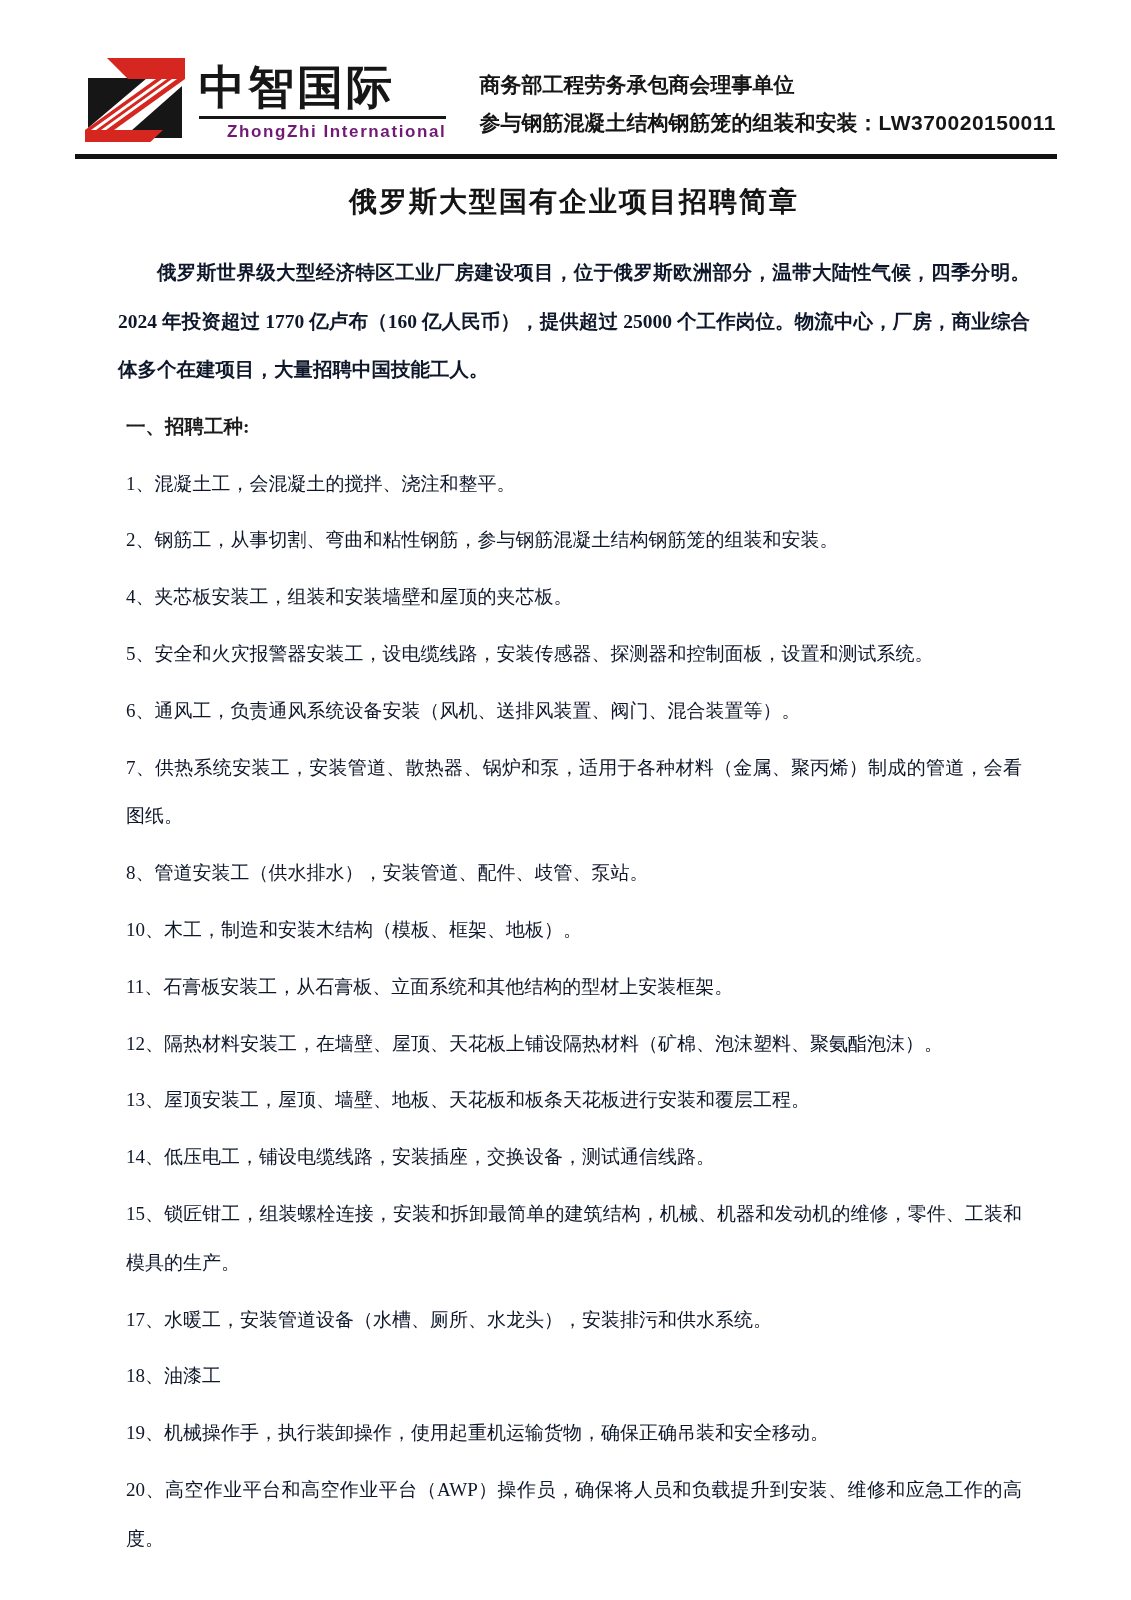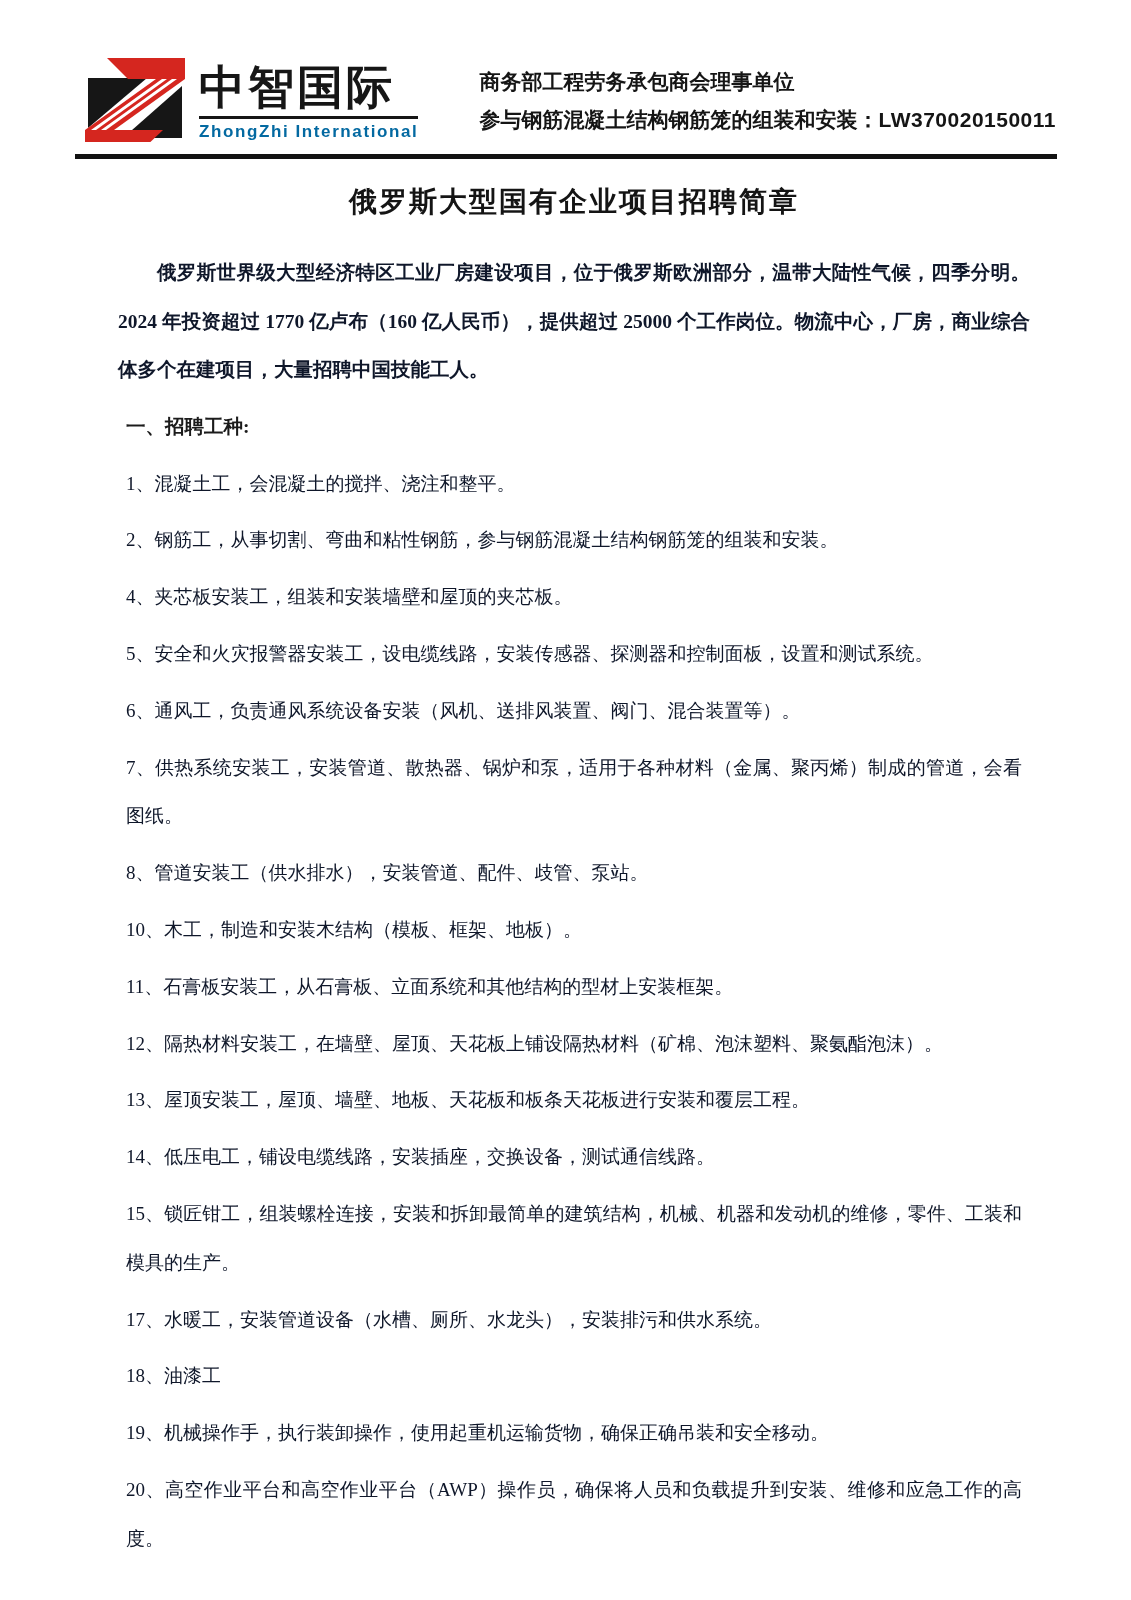--- a/index.html
+++ b/index.html
@@ -15,21 +15,21 @@
     background: #ffffff;
     color: #1b1b1b;
     font-family: "Liberation Serif", "DejaVu Serif", serif;
     box-sizing: border-box;
     overflow: hidden;
   }
 
   
   .header {
     display: flex;
-    align-items: center;
+    align-items: flex-end;
     padding: 54px 75px 0 85px;
     box-sizing: border-box;
   }
   .logo-block {
     display: flex;
     align-items: flex-start;
     gap: 14px;
   }
   .logo-mark {
     width: 100px;
@@ -54,23 +54,24 @@
   .logo-rule {
     height: 3px;
     background: #161616;
     margin-top: 4px;
   }
   .logo-en {
     font-family: "Liberation Sans", "DejaVu Sans", sans-serif;
     font-weight: 700;
     font-size: 17px;
     letter-spacing: 1.6px;
-    color: #0369a1;
+    color: #701a75;
     margin-top: 3px;
     white-space: nowrap;
+    margin-left: 28px;
   }
   .credentials {
     margin-left: auto;
     padding-top: 6px;
     font-weight: 700;
     font-size: 21px;
     line-height: 37px;
     color: #151515;
     white-space: nowrap;
   }

